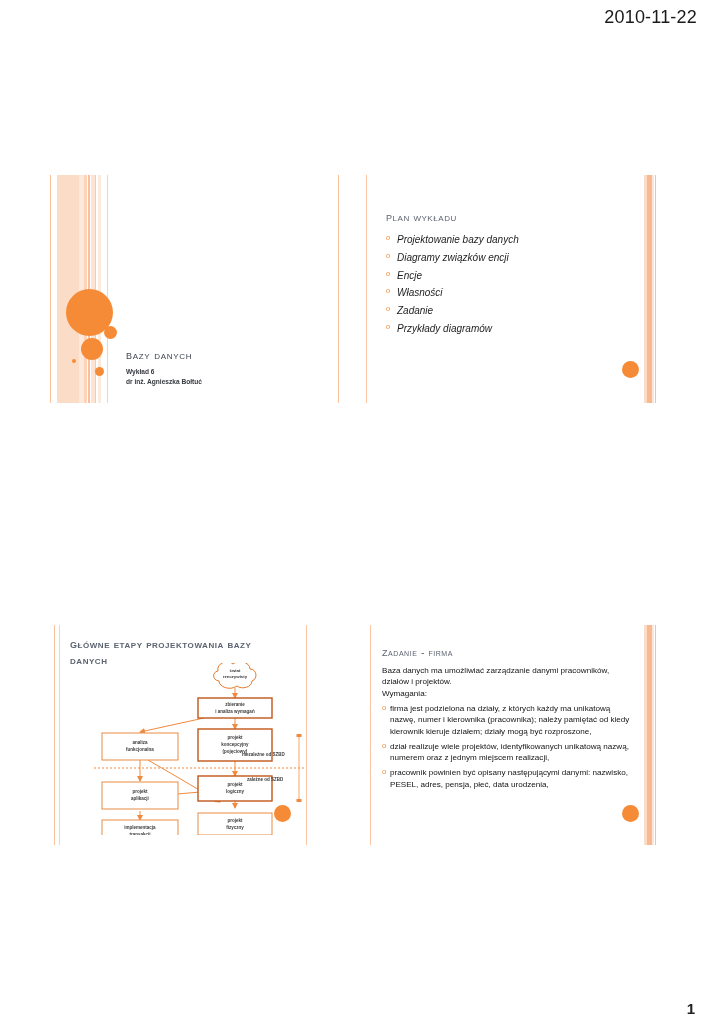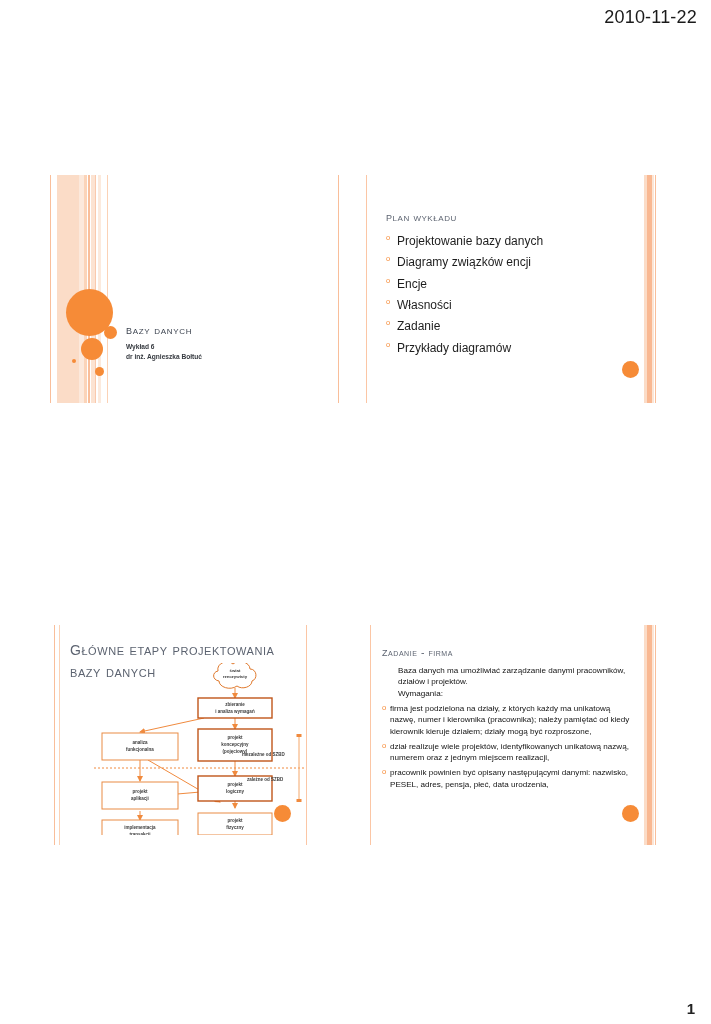--- a/index.html
+++ b/index.html
@@ -61,20 +61,21 @@
     top: 148px;
     width: 180px;
   }
   .deck-title {
     font-size: 11.5px;
     color: #3d4450;
     letter-spacing: 0.7px;
     font-variant: small-caps;
     text-transform: lowercase;
     line-height: 1.1;
+    margin-top: 25px;
   }
   .deck-title::first-letter { font-size: 13.5px; }
   .deck-sub {
     font-size: 6.6px;
     color: #35393f;
     font-weight: bold;
     margin-top: 4px;
     line-height: 1.55;
   }
 
@@ -108,23 +109,24 @@
     left: 54px;
     top: 56px;
     width: 250px;
     list-style: none;
     margin: 0;
     padding: 0;
   }
   .plan-list li {
     position: relative;
     padding-left: 11px;
-    font-size: 12px;
+    font-size: 10px;
     color: #1d1d1d;
     line-height: 1.78;
+    font-style: italic;
   }
   .plan-list li::before {
     content: "o";
     position: absolute;
     left: 0;
     top: 0;
     color: #F68B37;
     font-size: 7.4px;
     line-height: 1.9;
   }
@@ -136,21 +138,21 @@
   
   .task-body {
     position: absolute;
     left: 14px;
     top: 40px;
     width: 250px;
     font-size: 8.1px;
     color: #131313;
     line-height: 1.42;
   }
-  .task-para { margin: 0 0 0 16px; }
+  .task-para { margin: 0 0 0 0; }
   .task-bullet {
     position: relative;
     padding-left: 8px;
     margin-top: 3.5px;
   }
   .task-bullet::before {
     content: "o";
     position: absolute;
     left: 0;
     top: 0;
@@ -216,21 +218,21 @@
     <li>Przykłady diagramów</li>
   </ul>
 </div>
 
 <div class="slide" id="slide-3">
   <div class="edge-left-stripe" style="left:4px;"></div>
   <div class="edge-left-stripe" style="left:9px; background:#FBD2B6;"></div>
   <div class="edge-left-stripe" style="left:auto; right:5px; background:#FBC6A5;"></div>
   <div class="corner-dot" style="left:224px; top:180px; width:17px; height:17px;"></div>
 
-  <h2 class="slide-heading" style="left:20px; top:10px; width:205px; margin:0; font-size:16px; font-weight:normal;">Główne etapy projektowania bazy danych</h2>
+  <h2 class="slide-heading" style="left:20px; top:10px; width:205px; margin:0; font-size:11px; font-weight:bold;">Główne etapy projektowania bazy danych</h2>
 
   <div class="diagram">
     <svg width="214" height="172" viewBox="0 0 214 172" xmlns="http://www.w3.org/2000/svg">
       <defs>
         <marker id="ah" markerWidth="6" markerHeight="6" refX="5" refY="3" orient="auto">
           <path d="M0,0 L6,3 L0,6 z" fill="#F08A3E"></path>
         </marker>
       </defs>
 
       <g stroke="#F08A3E" stroke-width="1" fill="none" marker-end="url(#ah)">

